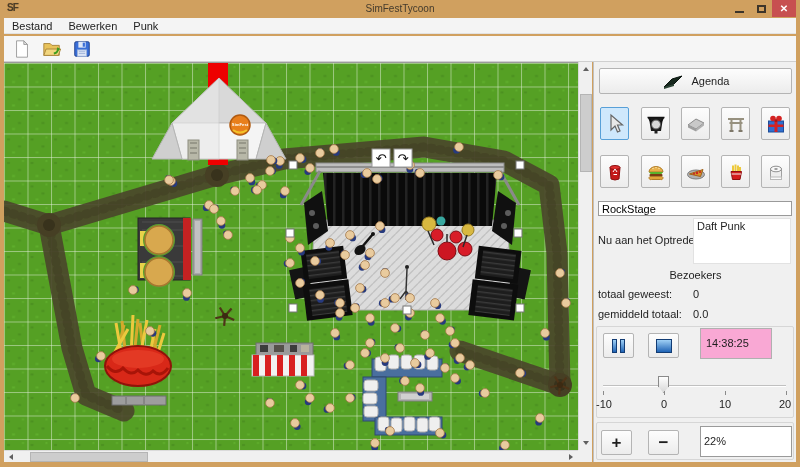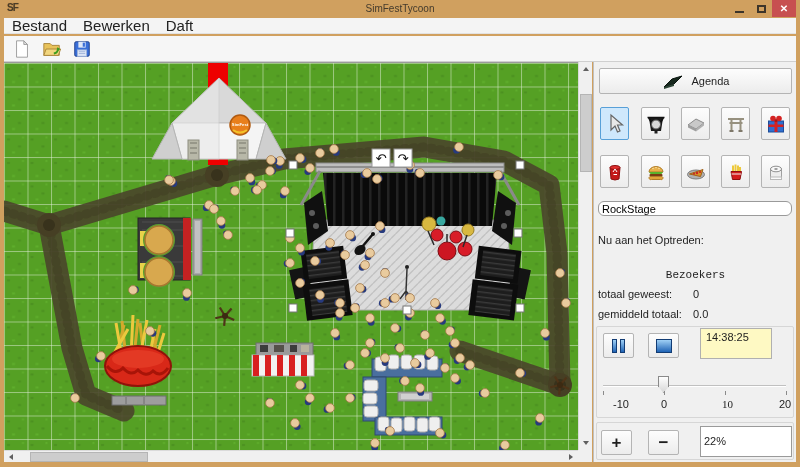--- a/index.html
+++ b/index.html
@@ -12,21 +12,21 @@
   .titlebar .sficon { left:7px; top:2px; font-size:10px; font-weight:bold; color:#4a3c28;
                       text-shadow:0 0 1px #b07f3e; letter-spacing:-1px; }
   .titlebar .title { left:0; top:3px; width:100%; text-align:center; font-size:10px; color:#433a2c; }
   .winbtn { top:0; height:17px; display:flex; align-items:center; justify-content:center; cursor:default; }
   .btn-min { left:728px; width:22px; } .btn-min i { display:block; width:9px; height:2px; background:#3d352a; margin-top:6px;}
   .btn-max { left:750px; width:22px; } .btn-max i { display:block; width:9px; height:8px; border:2px solid #3d352a; background:transparent;}
   .btn-close { left:772px; width:24px; height:17px; background:#c75050; color:#fff; font-size:10px; font-weight:bold; }
 
   
   .menubar { left:4px; top:18px; width:792px; height:16px; background:#f4f4f4; border-bottom:1px solid #e2e2e2;
-             display:flex; align-items:center; font-size:15px; color:#222; }
+             display:flex; align-items:center; font-size:11px; color:#222; }
   .menubar span { padding:0 8px; }
   .toolbar { left:4px; top:36px; width:792px; height:26px; background:#f6f6f6; border-bottom:1px solid #cfcfcf;
              display:flex; align-items:center; gap:6px; padding-left:6px; }
   .toolbtn { width:24px; height:22px; display:flex; align-items:center; justify-content:center; }
 
   
   .canvas { left:4px; top:62px; width:574px; height:388px; background:#55a024; overflow:hidden; border-top:1px solid #9a9a9a;}
   
   .vscroll { left:578px; top:62px; width:14px; height:388px; background:#f0f0f0; border-left:1px solid #dadada;}
   .hscroll { left:4px; top:450px; width:574px; height:12px; background:#f0f0f0; border-top:1px solid #dadada;}
@@ -75,21 +75,21 @@
         <i></i>
       </div>
     <div class="abs winbtn btn-close">
         <span>✕</span>
       </div>
   </div>
 
   <div class="abs menubar">
     <span>Bestand</span>
     <span>Bewerken</span>
-    <span>Daft</span>
+    <span>Punk</span>
   </div>
 
   <div class="abs toolbar">
     <div class="toolbtn">
       <svg width="20" height="20" viewBox="0 0 22 22">
         <path d="M5 2 h8 l4 4 v14 h-12 z" fill="#fff" stroke="#999"></path>
           <path d="M13 2 l4 4 h-4 z" fill="#e4e4e4" stroke="#999"></path>
       </svg>
     </div>
     <div class="toolbtn">
@@ -615,51 +615,54 @@
     </div>
     <div class="abs btn toolgrid-btn" style="left:167px;top:93px;">
       <svg width="22" height="22" viewBox="0 0 22 22">
         <rect x="5.5" y="8" width="11" height="8.5" fill="#ededed" stroke="#a0a0a0"></rect>
         <rect x="5.5" y="16" width="11" height="2.5" fill="#fafafa" stroke="#b8b8b8"></rect>
         <ellipse cx="11" cy="8" rx="5.5" ry="2.8" fill="#f8f8f8" stroke="#909090"></ellipse>
         <ellipse cx="11" cy="8" rx="1.8" ry="0.9" fill="#9a9a9a"></ellipse>
       </svg>
     </div>
 
-    <input class="abs field" style="left: 4px; top: 139px; width: 194px; height: 15px; border-radius: 6px;" type="text" value="RockStage">
+    <input class="abs field" style="left: 4px; top: 139px; width: 194px; height: 15px;" type="text" value="RockStage">
 
     <div class="abs lbl" style="left:4px;top:172px;">Nu aan het Optreden:</div>
-
-    <div class="abs" style="left:0;top:207px;width:203px;text-align:center;font-family:Liberation Mono, monospace;">Bezoekers</div>
+    <div class="abs" style="left:99px;top:156px;width:98px;height:46px;background:#fff;border:1px solid #e2e2e2;padding:1px 3px;">
+      <span>Daft Punk</span>
+    </div>
+
+    <div class="abs" style="left:0;top:207px;width:203px;text-align:center;">Bezoekers</div>
     <div class="abs lbl" style="left:4px;top:226px;">totaal geweest:</div>
     <div class="abs" style="left:99px;top:226px;">0</div>
     <div class="abs lbl" style="left:4px;top:246px;">gemiddeld totaal:</div>
     <div class="abs" style="left:99px;top:246px;">0.0</div>
 
     <div class="abs gb" style="left:2px;top:264px;width:198px;height:92px;"></div>
     <div class="abs btn ppbtn" style="left:9px;top:271px;width:31px;height:25px;">
       <span class="pauseglyph">
           <i></i>
           <i></i>
         </span>
     </div>
     <div class="abs btn ppbtn" style="left:54px;top:271px;width:31px;height:25px;">
       <span class="stopglyph"></span>
     </div>
-    <div class="abs" style="left:106px;top:266px;width:72px;height:31px;background:#fef9c3;border:1px solid #b0b0b0;padding:2px 5px;">14:38:25</div>
+    <div class="abs" style="left:106px;top:266px;width:72px;height:31px;background:#f9a8d4;border:1px solid #b0b0b0;padding:8px 5px;">14:38:25</div>
 
     <div class="abs slider-track"></div>
     <div class="abs sthumb" style="left:64px;"></div>
     <div class="abs tick" style="left:9px;"></div>
     <div class="abs tick" style="left:70px;"></div>
     <div class="abs tick" style="left:131px;"></div>
     <div class="abs tick" style="left:192px;"></div>
-    <div class="abs" style="left:18px;top:336px;width:18px;text-align:center;">-10</div>
+    <div class="abs" style="left:1px;top:336px;width:18px;text-align:center;">-10</div>
     <div class="abs" style="left:62px;top:336px;width:16px;text-align:center;">0</div>
-    <div class="abs" style="left:123px;top:336px;width:16px;text-align:right;font-family:Liberation Serif, serif;">10</div>
+    <div class="abs" style="left:123px;top:336px;width:16px;text-align:center;">10</div>
     <div class="abs" style="left:182px;top:336px;width:18px;text-align:center;">20</div>
 
     <div class="abs gb" style="left:2px;top:360px;width:198px;height:38px;"></div>
     <div class="abs btn pm" style="left:7px;top:368px;width:31px;height:25px;">
         <span>+</span>
       </div>
     <div class="abs btn pm" style="left:54px;top:368px;width:31px;height:25px;">
         <span>−</span>
       </div>
     <div class="abs field" style="left:106px;top:364px;width:92px;height:31px;line-height:29px;">22%</div>

